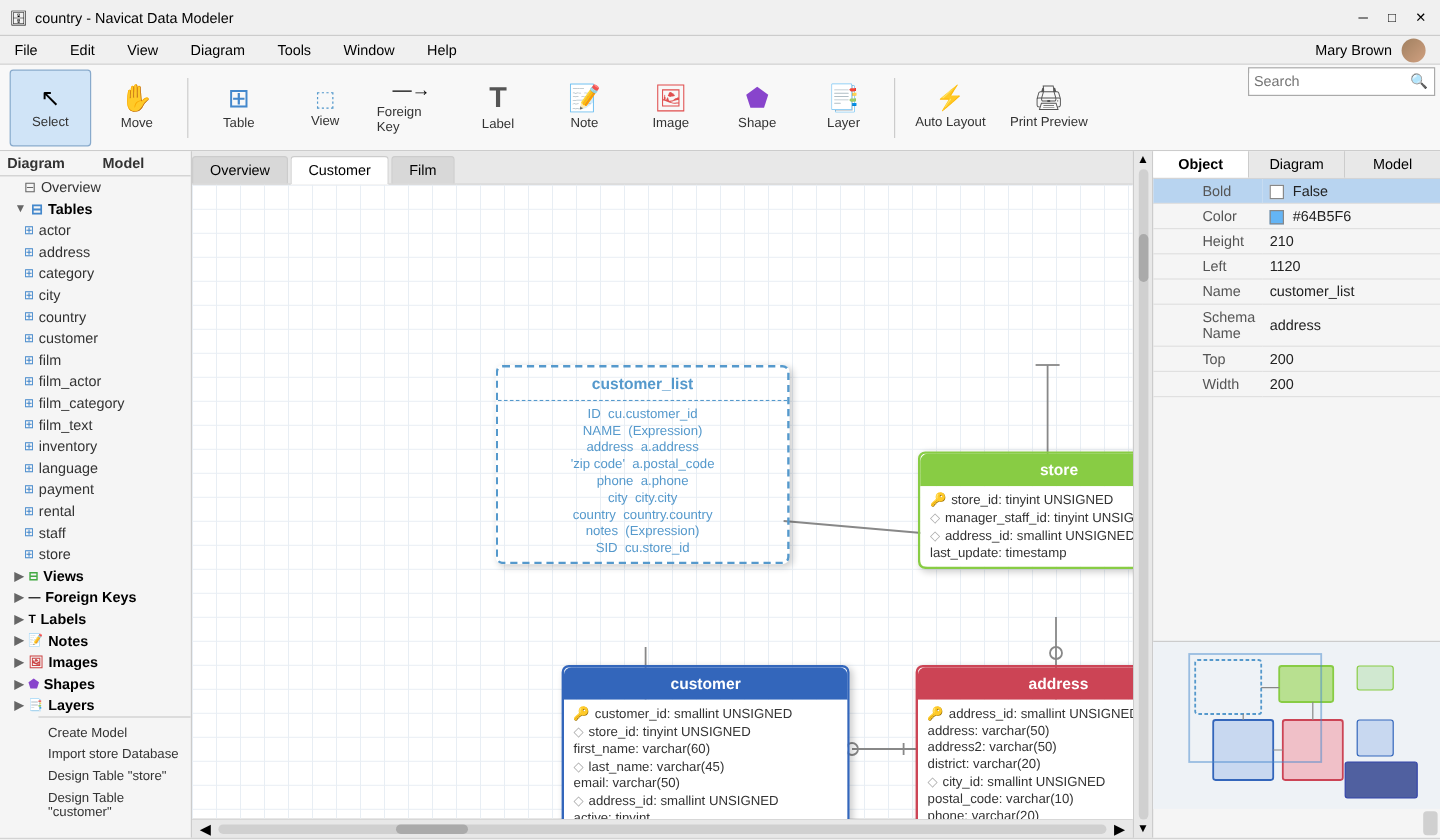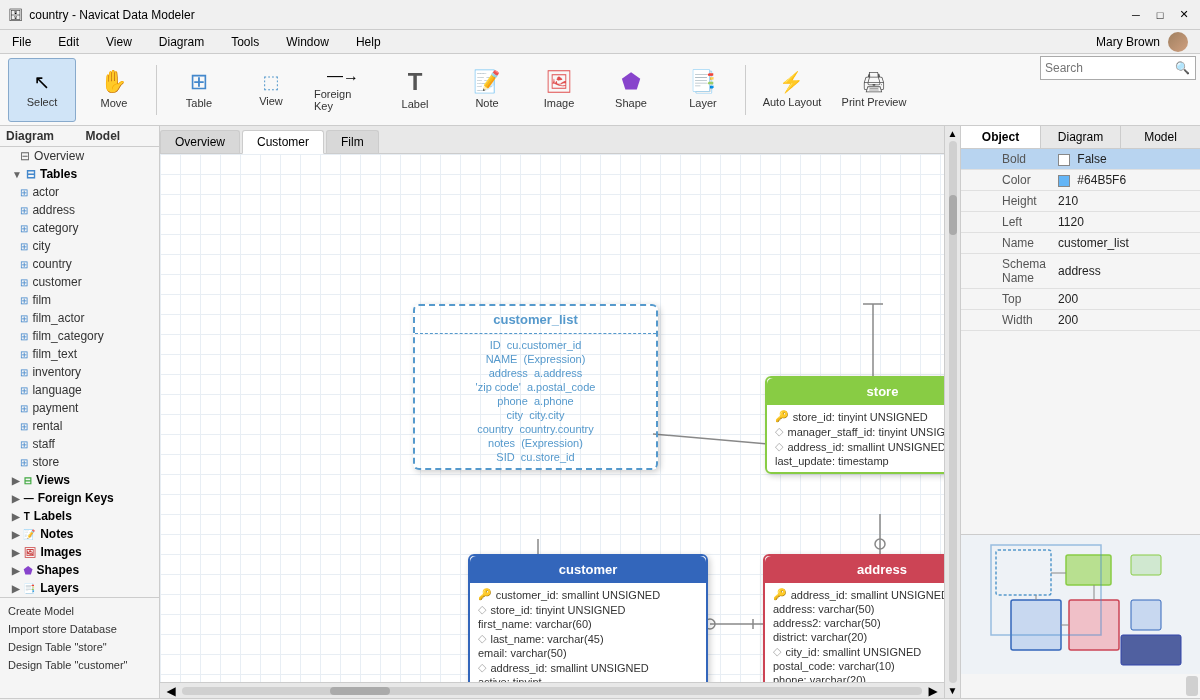--- a/index.html
+++ b/index.html
@@ -69,21 +69,21 @@
       display: flex; align-items: center; padding: 2px 8px 2px 20px;
       cursor: pointer; gap: 4px; color: #333;
     }
     .sidebar-group-header {
       display: flex; align-items: center; padding: 2px 6px 2px 12px;
       cursor: pointer; gap: 4px; font-weight: bold;
     }
     .caret { font-size: 10px; color: #666; }
 
     
-    .sidebar-actions { border-top: 1px solid #ccc; padding: 4px 0; }
+    .sidebar-actions { border-top: 1px solid #ccc; padding: 4px 0; margin-left: 32px; }
     .sidebar-action { padding: 3px 8px; cursor: pointer; color: #333; font-size: 11px; }
 
     
     .tabs-area { display: flex; flex-direction: column; flex: 1; overflow: hidden; }
     .tabs-bar {
       display: flex; align-items: flex-end; background: #e8e8e8;
       border-bottom: 1px solid #ccc; height: 28px;
     }
     .tab {
       padding: 4px 14px; cursor: pointer; border: 1px solid #ccc;

